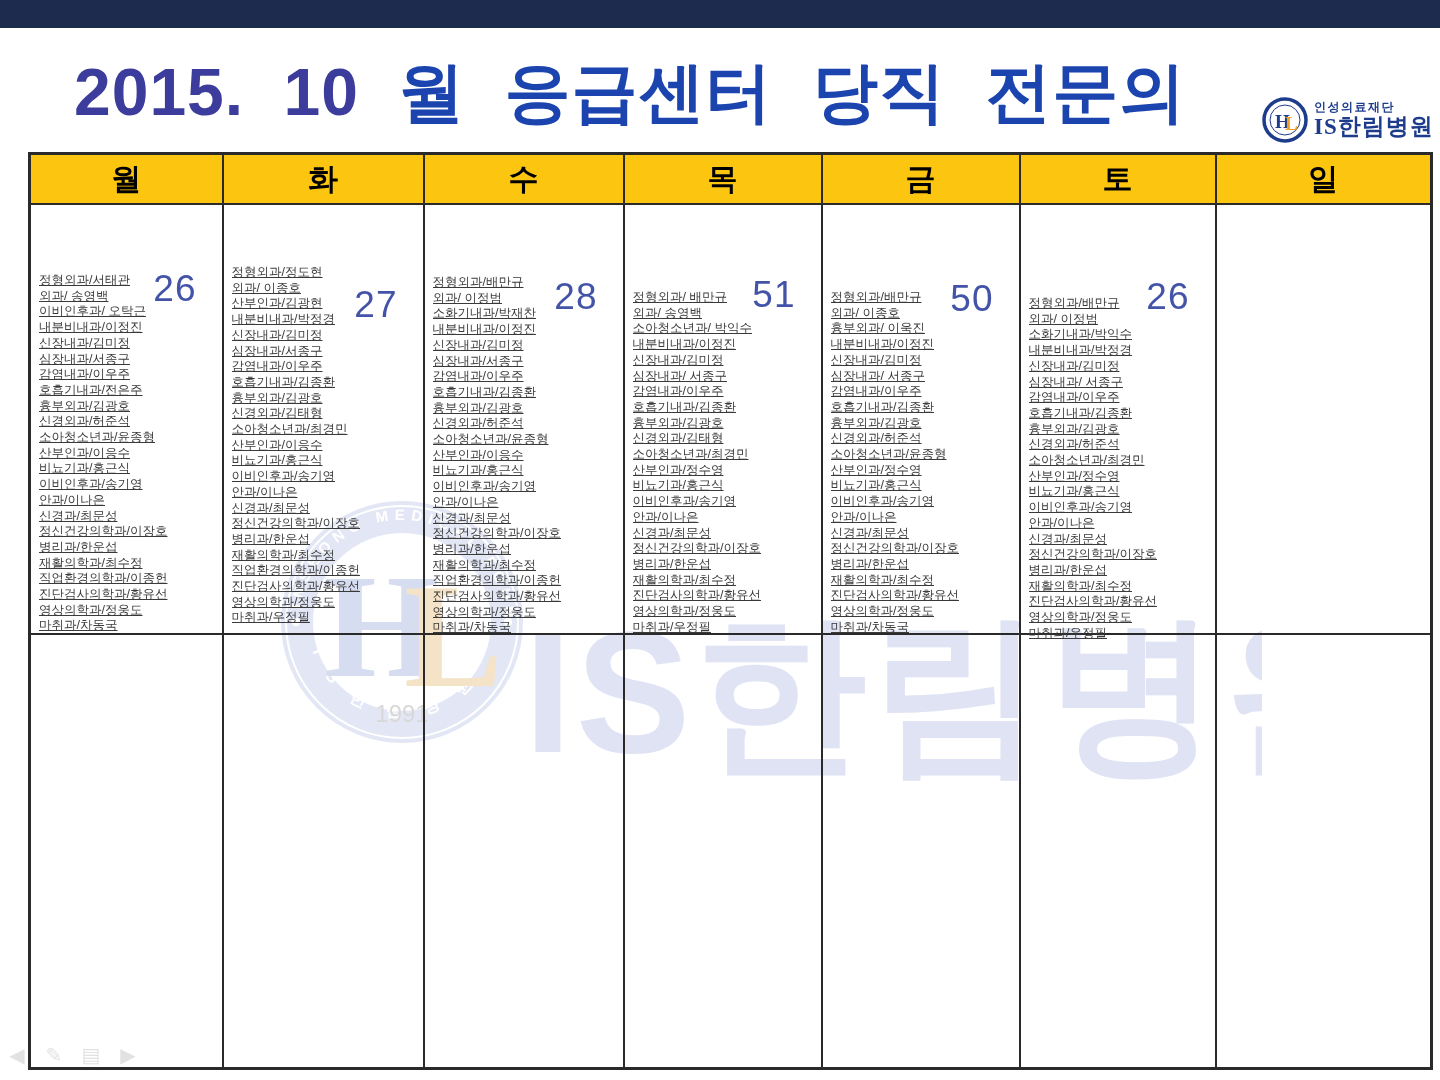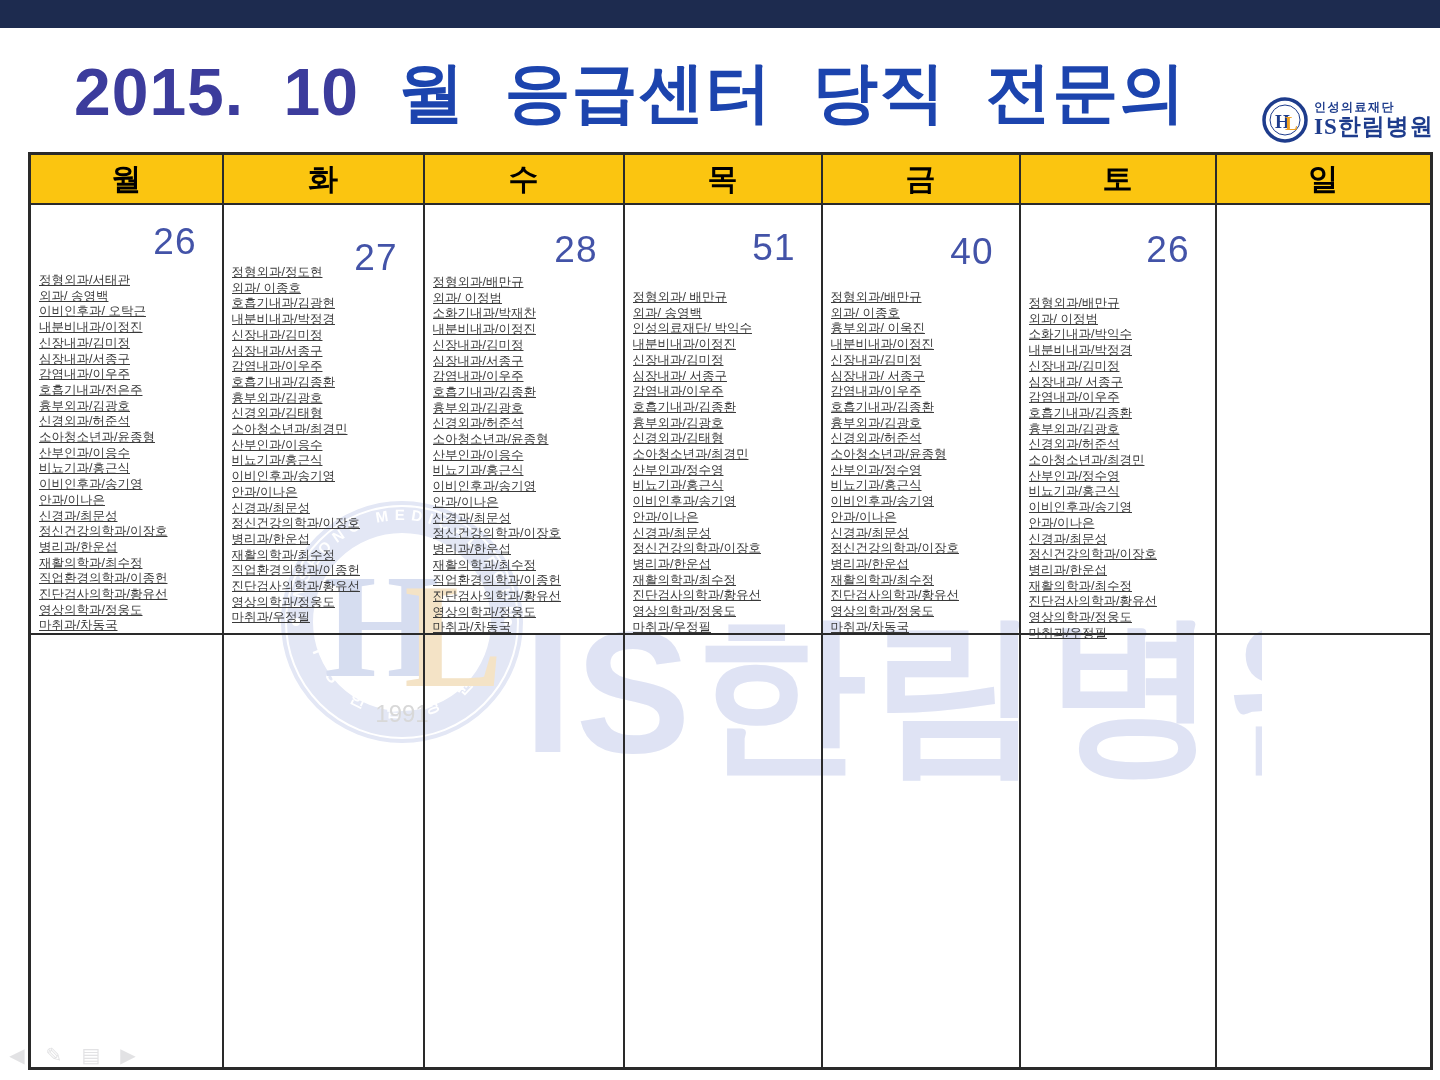--- a/index.html
+++ b/index.html
@@ -30,21 +30,21 @@
     border-collapse:collapse;table-layout:fixed;background:transparent;
     border:3px solid #2a2a2a;
   }
   table.sched th{
     background:#fbc510;border:2px solid #2a2a2a;height:48px;
     font-size:30px;font-weight:bold;color:#000;text-align:center;padding:0;
   }
   table.sched td{border:2px solid #2a2a2a;position:relative;vertical-align:top;padding:0;background:transparent;}
   tr.day-row td{height:428px;}
   tr.empty-row td{height:432px;}
-  .date{position:absolute;right:25px;font-size:37px;color:#4353a8;letter-spacing:1px;}
+  .date{position:absolute;right:25px;font-size:37px;color:#4353a8;letter-spacing:1px;margin-top:47px;}
   .doctors{position:absolute;left:8px;right:2px;font-size:12.5px;line-height:15.7px;color:#3a3a3a;white-space:nowrap;overflow:hidden;text-decoration:underline;}
   
   .navbar{position:absolute;left:6px;top:1044px;z-index:5;display:flex;gap:15px;}
   .navbar .navbtn{
     width:22px;height:22px;font-size:20px;line-height:22px;text-align:center;
     color:#e2e2e4;cursor:pointer;user-select:none;
   }
 </style>
 </head>
 <body>
@@ -134,21 +134,21 @@
             <div class="doc-line">진단검사의학과/황유선</div>
             <div class="doc-line">영상의학과/정웅도</div>
             <div class="doc-line">마취과/차동국</div>
           </div>
         </td>
         <td class="day-cell">
           <div class="date" style="top:32px">27</div>
           <div class="doctors" style="top:60px">
             <div class="doc-line">정형외과/정도현</div>
             <div class="doc-line">외과/ 이종호</div>
-            <div class="doc-line">호흡기내과/김광현</div>
+            <div class="doc-line">산부인과/김광현</div>
             <div class="doc-line">내분비내과/박정경</div>
             <div class="doc-line">신장내과/김미정</div>
             <div class="doc-line">심장내과/서종구</div>
             <div class="doc-line">감염내과/이우주</div>
             <div class="doc-line">호흡기내과/김종환</div>
             <div class="doc-line">흉부외과/김광호</div>
             <div class="doc-line">신경외과/김태형</div>
             <div class="doc-line">소아청소년과/최경민</div>
             <div class="doc-line">산부인과/이응수</div>
             <div class="doc-line">비뇨기과/홍근식</div>
@@ -190,21 +190,21 @@
             <div class="doc-line">진단검사의학과/황유선</div>
             <div class="doc-line">영상의학과/정웅도</div>
             <div class="doc-line">마취과/차동국</div>
           </div>
         </td>
         <td class="day-cell">
           <div class="date" style="top:22px">51</div>
           <div class="doctors" style="top:85px">
             <div class="doc-line">정형외과/ 배만규</div>
             <div class="doc-line">외과/ 송영백</div>
-            <div class="doc-line">인성의료재단/ 박익수</div>
+            <div class="doc-line">소아청소년과/ 박익수</div>
             <div class="doc-line">내분비내과/이정진</div>
             <div class="doc-line">신장내과/김미정</div>
             <div class="doc-line">심장내과/ 서종구</div>
             <div class="doc-line">감염내과/이우주</div>
             <div class="doc-line">호흡기내과/김종환</div>
             <div class="doc-line">흉부외과/김광호</div>
             <div class="doc-line">신경외과/김태형</div>
             <div class="doc-line">소아청소년과/최경민</div>
             <div class="doc-line">산부인과/정수영</div>
             <div class="doc-line">비뇨기과/홍근식</div>
@@ -213,21 +213,21 @@
             <div class="doc-line">신경과/최문성</div>
             <div class="doc-line">정신건강의학과/이장호</div>
             <div class="doc-line">병리과/한운섭</div>
             <div class="doc-line">재활의학과/최수정</div>
             <div class="doc-line">진단검사의학과/황유선</div>
             <div class="doc-line">영상의학과/정웅도</div>
             <div class="doc-line">마취과/우정필</div>
           </div>
         </td>
         <td class="day-cell">
-          <div class="date" style="top:26px">40</div>
+          <div class="date" style="top:26px">50</div>
           <div class="doctors" style="top:85px">
             <div class="doc-line">정형외과/배만규</div>
             <div class="doc-line">외과/ 이종호</div>
             <div class="doc-line">흉부외과/ 이욱진</div>
             <div class="doc-line">내분비내과/이정진</div>
             <div class="doc-line">신장내과/김미정</div>
             <div class="doc-line">심장내과/ 서종구</div>
             <div class="doc-line">감염내과/이우주</div>
             <div class="doc-line">호흡기내과/김종환</div>
             <div class="doc-line">흉부외과/김광호</div>

